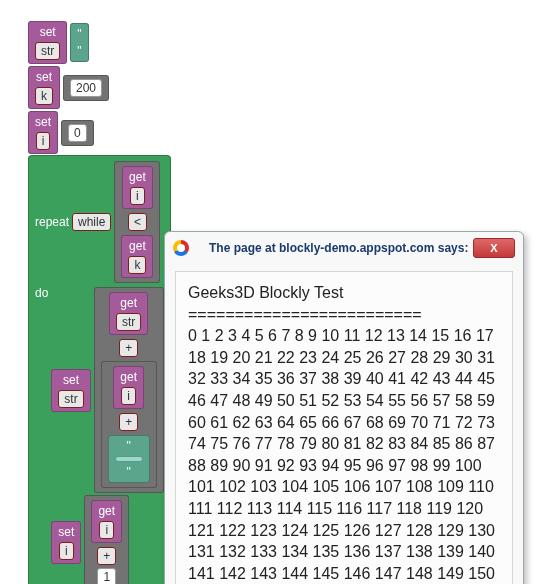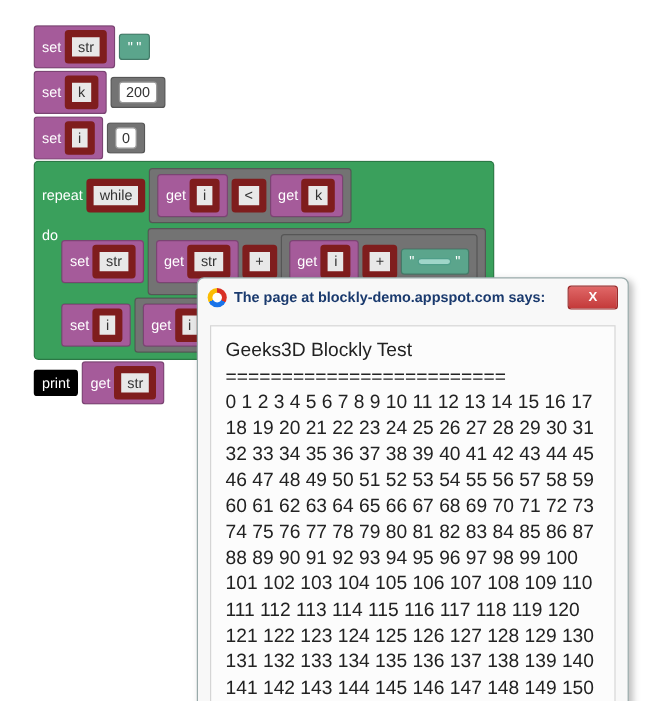--- a/index.html
+++ b/index.html
@@ -17,46 +17,46 @@
     border-radius: 3px;
     padding: 3px 6px;
     margin: 1px 0;
     color: #fff;
     border: 1px solid rgba(0,0,0,0.25);
     font-size: 12px;
   }
   .purple { background: #a55b9a; }
   .green  { background: #5ba58c; }
   .blue   { background: #737373; }
-  .light  { background: #e8e8e8; color:#333; border:6px solid #7f1d1d; padding:1px 5px; border-radius:3px; }
+  .light  { background: #e8e8e8; color:#333; border:1px solid #7f1d1d; padding:1px 5px; border-radius:3px; }
   .white  { background: #fff; color:#333; border:1px solid #999; padding:1px 5px; border-radius:3px; }
   .teal-str { background:#9fd6c9; color:#234; border:1px solid #4f9e89; padding:2px 6px; border-radius:3px; font-style:italic; }
   .row { display:flex; align-items:center; gap:3px; }
   .stack { display:flex; flex-direction:column; align-items:flex-start; }
   .indent1 { margin-left: 8px; }
   .repeat-block {
     background:#3aa05c; border:1px solid rgba(0,0,0,0.25);
     border-radius:4px; padding:4px 6px; color:#fff;
     display:flex; flex-direction:column; gap:2px;
     width:fit-content;
   }
-  .inner { display:inline-flex; align-items:center; gap:3px; }
+  .inner { display:inline-flex; align-items:center; gap:3px;flex-direction:column; }
   .dialog {
     position:absolute; left:164px; top:231px; width:358px;
     background:#f8f8f8; border:1px solid #9aa; border-radius:6px;
     box-shadow: 3px 3px 6px rgba(0,0,0,0.25);
     padding:0;
     font-family: "Segoe UI", Tahoma, sans-serif;
   }
   .dialog-head {
     display:flex; align-items:center; padding:6px 8px;
     justify-content:space-between;
     border-bottom:1px solid transparent;
   }
-  .dialog-head .left { display:flex; align-items:center; gap:6px; font-size:12px; color:#1a3a6e; font-weight:bold;text-align:center;}
+  .dialog-head .left { display:flex; align-items:center; gap:20px; font-size:12px; color:#1a3a6e; font-weight:bold;text-align:center;}
   .chrome-icon {
     width:16px; height:16px; border-radius:50%;
     background: conic-gradient(#d93025 0 120deg,#1a73e8 120deg 240deg,#fbbc04 240deg 360deg);
     position:relative;
   }
   .chrome-icon:after{content:"";position:absolute;left:4px;top:4px;width:8px;height:8px;background:#fff;border-radius:50%;}
   .close-btn {
     width:40px; height:18px; border-radius:3px;
     background:linear-gradient(#e06767,#c33a3a);
     border:1px solid #9a2a2a; color:#fff;

